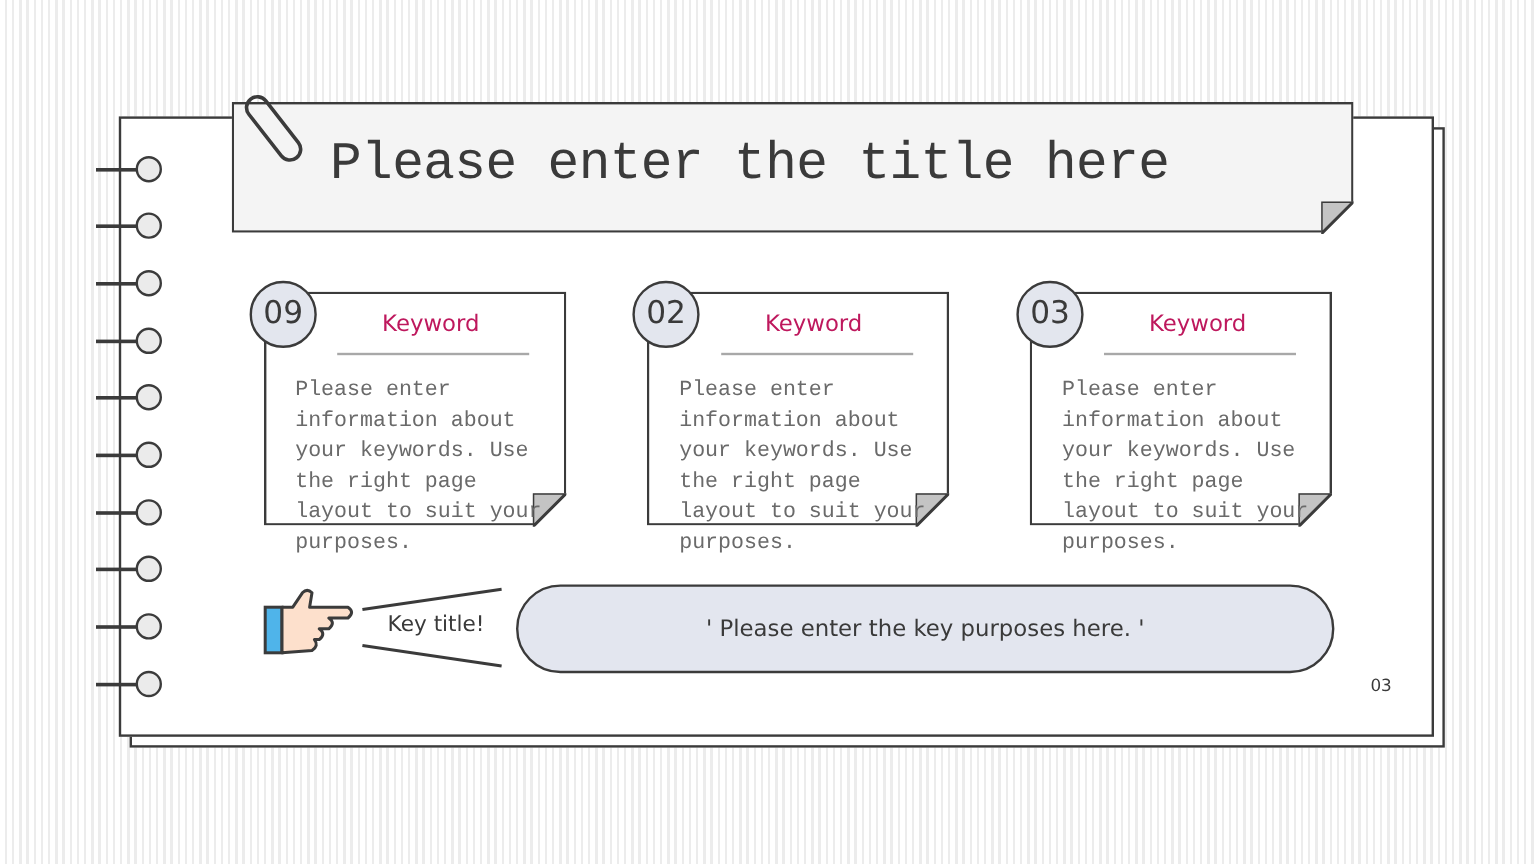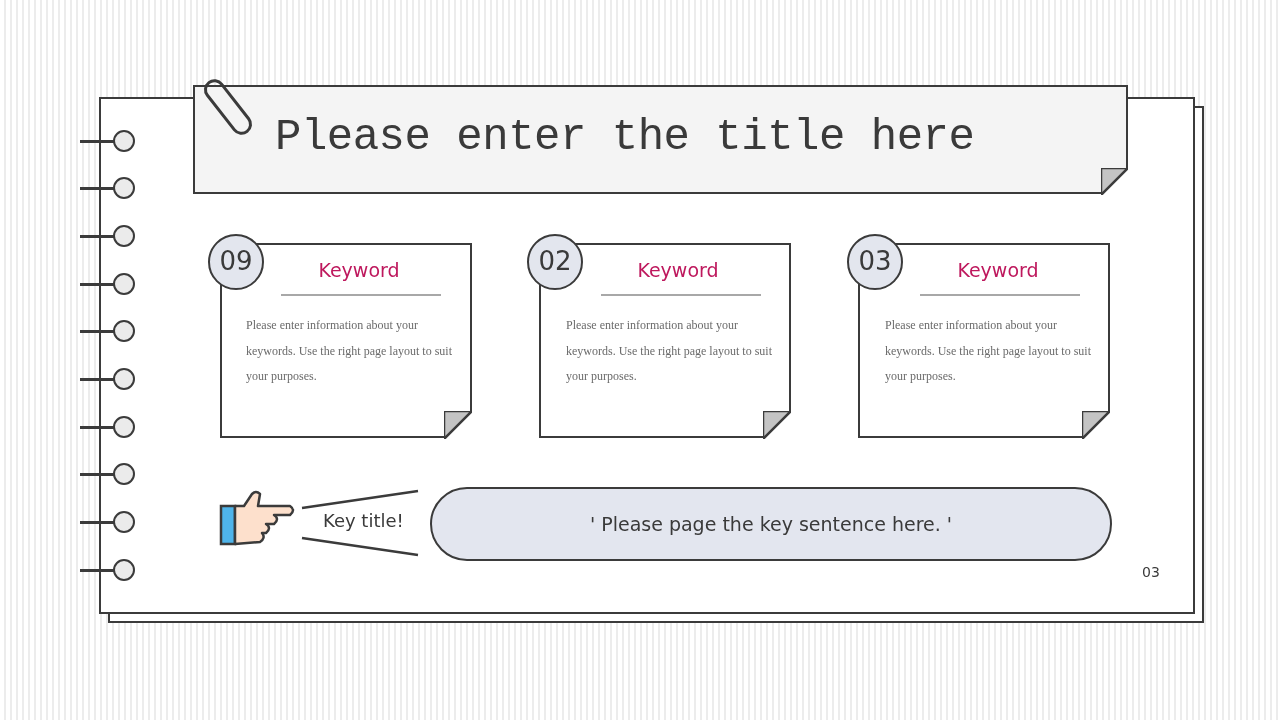--- a/index.html
+++ b/index.html
@@ -43,22 +43,22 @@
   }
   .card-fold { width: 28px; height: 28px; top: 411px; }
   .card-num {
     width: 56px; height: 56px; top: 234px; border-radius: 50%;
     border: 2.5px solid #3b3b3b; background: #e3e6ee;
     font-size: 26px; color: #3a3a3a; text-align: center; line-height: 50px;
   }
   .card-title { top: 259px; width: 160px; font-size: 19px; text-align: center; color: #be185d; }
   .card-rule { top: 294px; width: 160px; height: 1.5px; background: #a8a8a8; }
   .card-body {
-    top: 313px; width: 215px; font-size: 12px; line-height: 25.5px; color: #6a6a6a;
-    font-family: Liberation Serif, serif;
+    top: 313px; width: 215px; font-size: 18px; line-height: 25.5px; color: #6a6a6a;
+    font-family: Liberation Mono, monospace;
   }
   .hand { left: 218px; top: 488px; width: 80px; height: 62px; }
   .ray-lines { left: 300px; top: 488px; width: 125px; height: 72px; }
   .key-label { left: 323px; top: 510px; font-size: 18px; color: #3a3a3a; white-space: nowrap; }
   .key-pill {
     left: 430px; top: 487px; width: 682px; height: 74px;
     border-radius: 37px; border: 2.5px solid #3b3b3b; background: #e3e6ef;
     display: flex; align-items: center; justify-content: center;
     font-size: 19px; color: #3a3a3a;
   }
@@ -154,16 +154,16 @@
 <svg class="abs hand" viewBox="0 0 80 62">
   <rect x="3" y="18" width="14" height="38" fill="#4fb4ea" stroke="#3b3b3b" stroke-width="2.5"></rect>
   <path d="M17 18 L26 18 L34 6 Q38 2 42 6 L40 18 L72 18 Q78 22 72 27 L56 27 Q62 31 56 36 L48 36 Q54 40 48 45 L44 45 Q48 50 42 54 L17 56 Z" fill="#fde0cc" stroke="#3b3b3b" stroke-width="2.5" stroke-linejoin="round"></path>
 </svg>
 <svg class="abs ray-lines" viewBox="0 0 125 72">
   <line x1="2" y1="20" x2="118" y2="3" stroke="#3b3b3b" stroke-width="2.5"></line>
   <line x1="2" y1="50" x2="118" y2="67" stroke="#3b3b3b" stroke-width="2.5"></line>
 </svg>
 <div class="abs key-label">Key title!</div>
 <div class="abs key-pill">
-  <span>' Please page the key sentence here. '</span>
+  <span>' Please enter the key purposes here. '</span>
 </div>
 
 <div class="abs page-num">03</div>
 
 </body></html>

